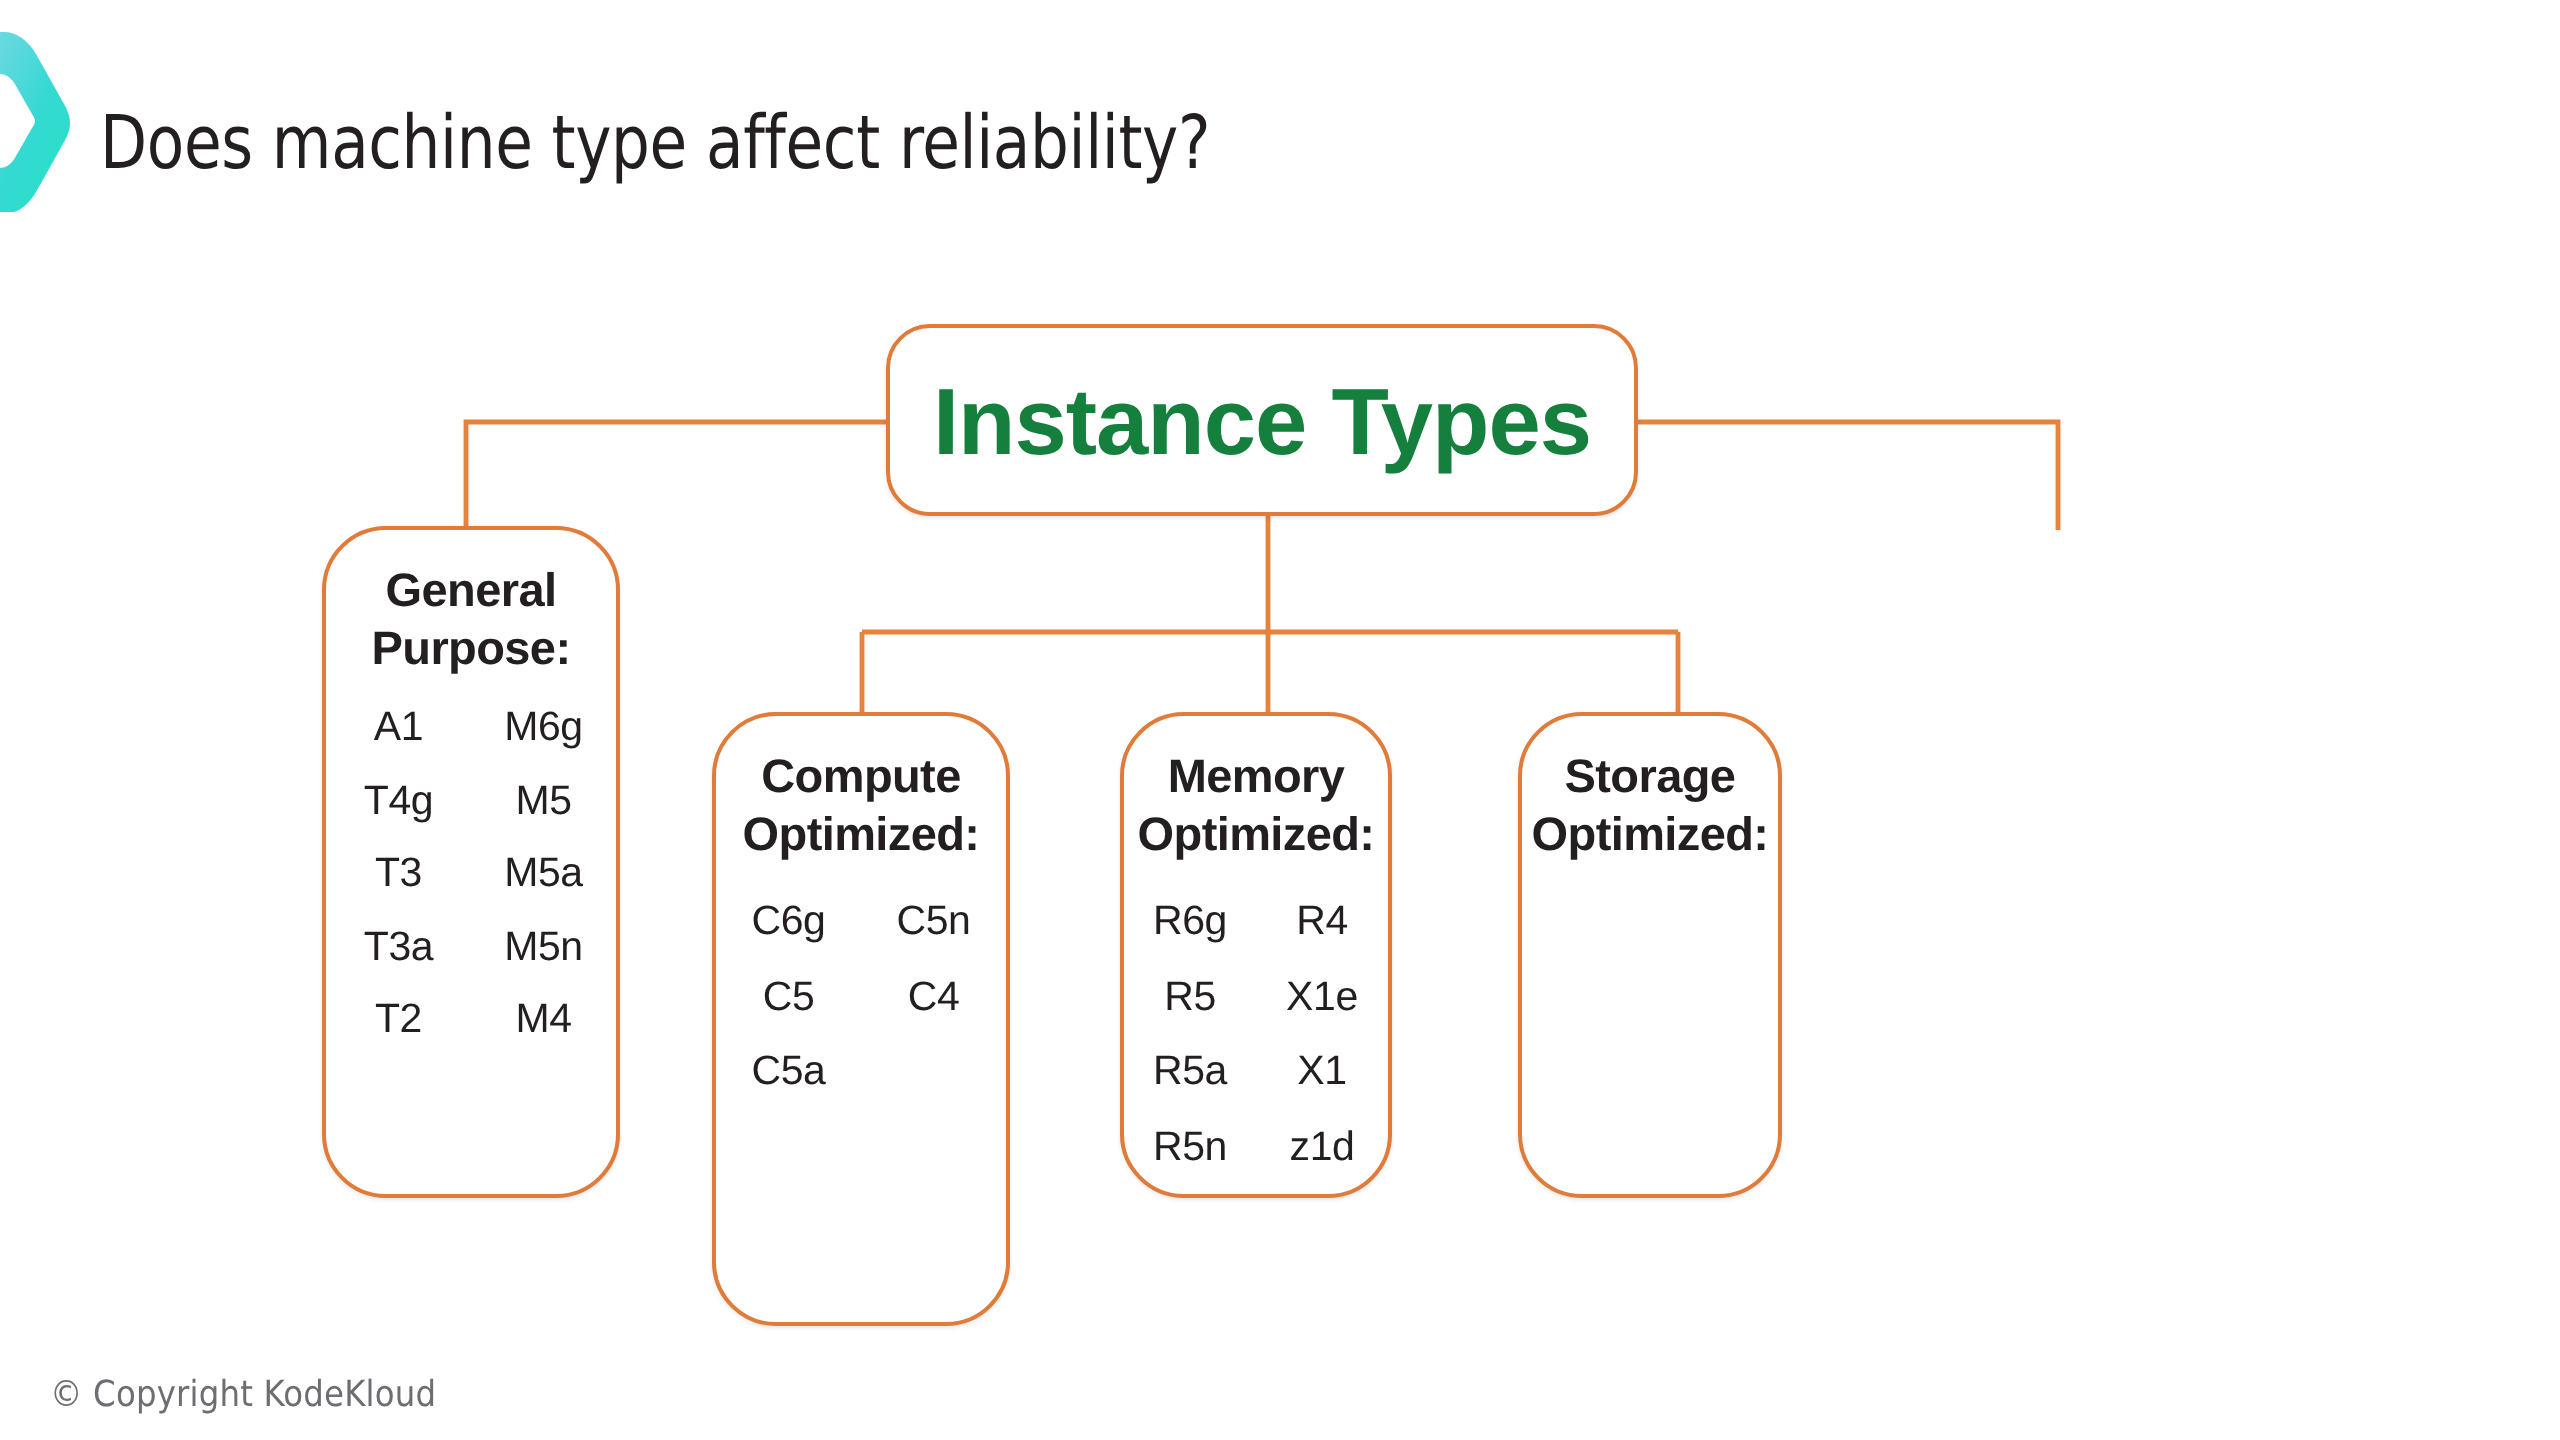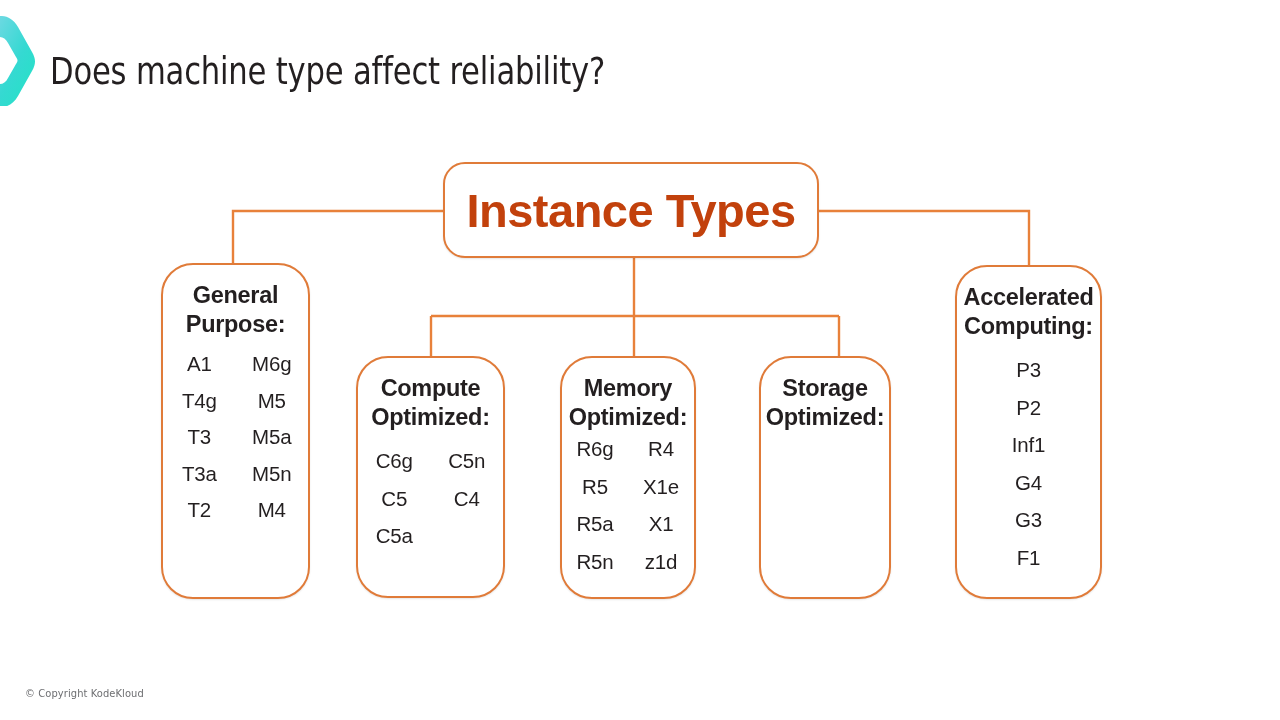--- a/index.html
+++ b/index.html
@@ -71,21 +71,21 @@
     height: 96px;
     border-radius: 22px;
     display: flex;
     align-items: center;
     justify-content: center;
   }
   #node-root .node-title {
     font-family: "Liberation Sans", "DejaVu Sans", sans-serif;
     font-size: 47px;
     font-weight: 700;
-    color: #c2410c;
+    color: #15803d;
     letter-spacing: -0.5px;
     line-height: 1;
   }
 
   
   .cat-node {
     display: flex;
     flex-direction: column;
     align-items: center;
     padding-top: 16px;
@@ -126,43 +126,43 @@
     letter-spacing: -0.2px;
   }
   .two-col .item-cell {
     width: 50%;
   }
   .one-col .item-cell {
     width: 100%;
   }
 
   #node-general   { left: 161px;  top: 263px; width: 149px; height: 336px; }
-  #node-compute   { left: 356px;  top: 356px; width: 149px; height: 242px; }
+  #node-compute   { left: 356px;  top: 356px; width: 149px; height: 307px; }
   #node-memory    { left: 560px;  top: 356px; width: 136px; height: 243px; }
   #node-storage   { left: 759px;  top: 356px; width: 132px; height: 243px; }
   #node-accel     { left: 955px;  top: 265px; width: 147px; height: 334px; }
 
   #node-general .item-row  { margin-bottom: 16px; }
   #node-compute .item-row  { margin-bottom: 17px; }
   #node-memory  .item-row  { margin-bottom: 17px; }
   #node-storage .item-row  { margin-bottom: 27px; }
   #node-accel   .item-row  { margin-bottom: 17px; }
 
   #node-storage .cat-items { margin-top: 24px; }
   #node-accel   .cat-items { margin-top: 20px; }
   #node-compute .cat-items { margin-top: 20px; }
-  #node-memory  .cat-items { margin-top: 8px; }
+  #node-memory  .cat-items { margin-top: 20px; }
 
   
   #footer-copyright {
     position: absolute;
     left: 25px;
     top: 687px;
     font-family: "DejaVu Sans Condensed", "Liberation Sans", sans-serif;
-    font-size: 11px;
+    font-size: 18px;
     color: #6d6e71;
     letter-spacing: 0.1px;
   }
 </style>
 </head>
 <body>
 
 <svg id="slide-logo" viewBox="0 0 38 92" xmlns="http://www.w3.org/2000/svg">
   <defs>
     <linearGradient id="chevGrad" x1="0" y1="0" x2="1" y2="1">
@@ -268,40 +268,16 @@
         <div class="item-cell">z1d</div>
       </div>
     </div>
   </div>
 
   <div class="node cat-node one-col" id="node-storage">
     <div class="cat-title">Storage
 Optimized:</div>
   </div>
 
-  <div class="node cat-node one-col" id="node-accel">
-    <div class="cat-title">Accelerated
-Computing:</div>
-    <div class="cat-items">
-      <div class="item-row single">
-        <div class="item-cell">P3</div>
-      </div>
-      <div class="item-row single">
-        <div class="item-cell">P2</div>
-      </div>
-      <div class="item-row single">
-        <div class="item-cell">Inf1</div>
-      </div>
-      <div class="item-row single">
-        <div class="item-cell">G4</div>
-      </div>
-      <div class="item-row single">
-        <div class="item-cell">G3</div>
-      </div>
-      <div class="item-row single">
-        <div class="item-cell">F1</div>
-      </div>
-    </div>
-  </div>
 
 </div>
 
 <div id="footer-copyright">© Copyright KodeKloud</div>
 
 </body></html>

